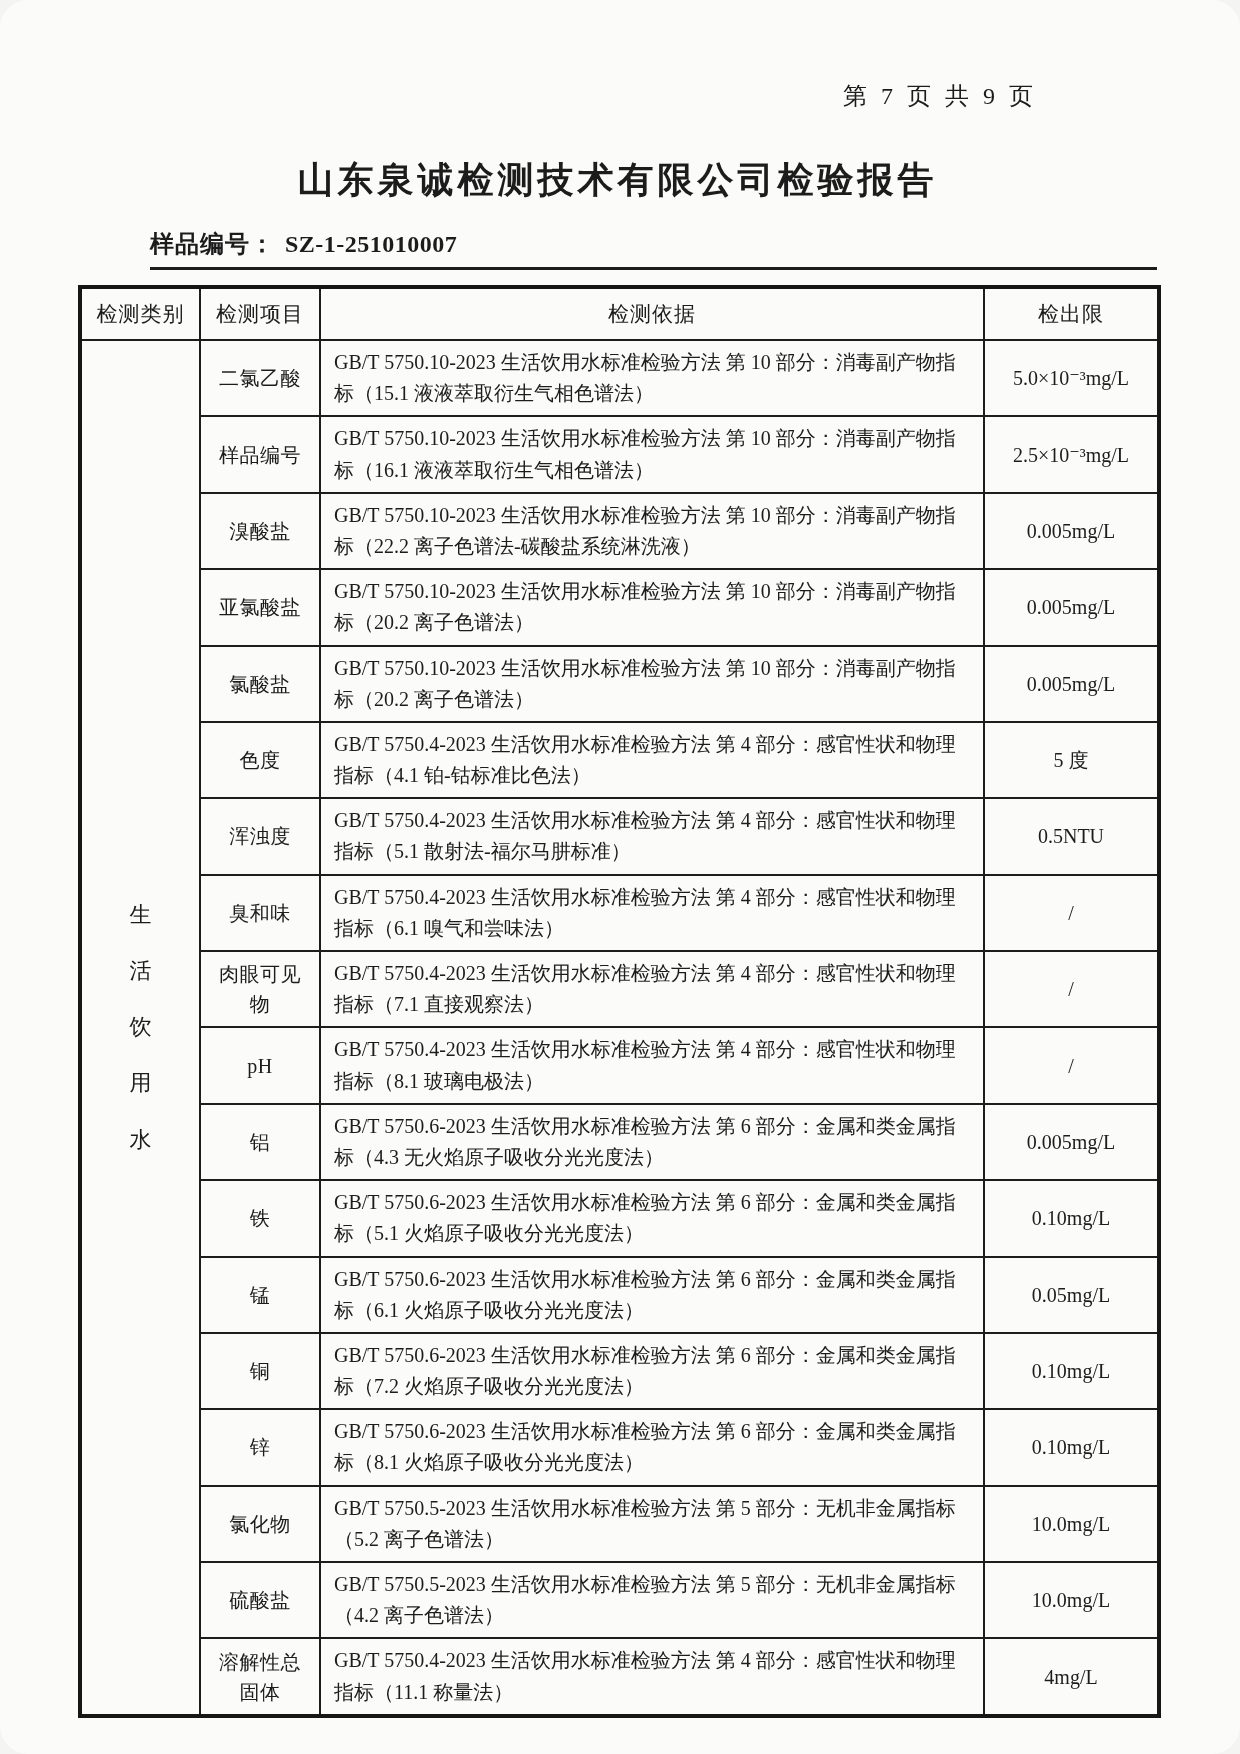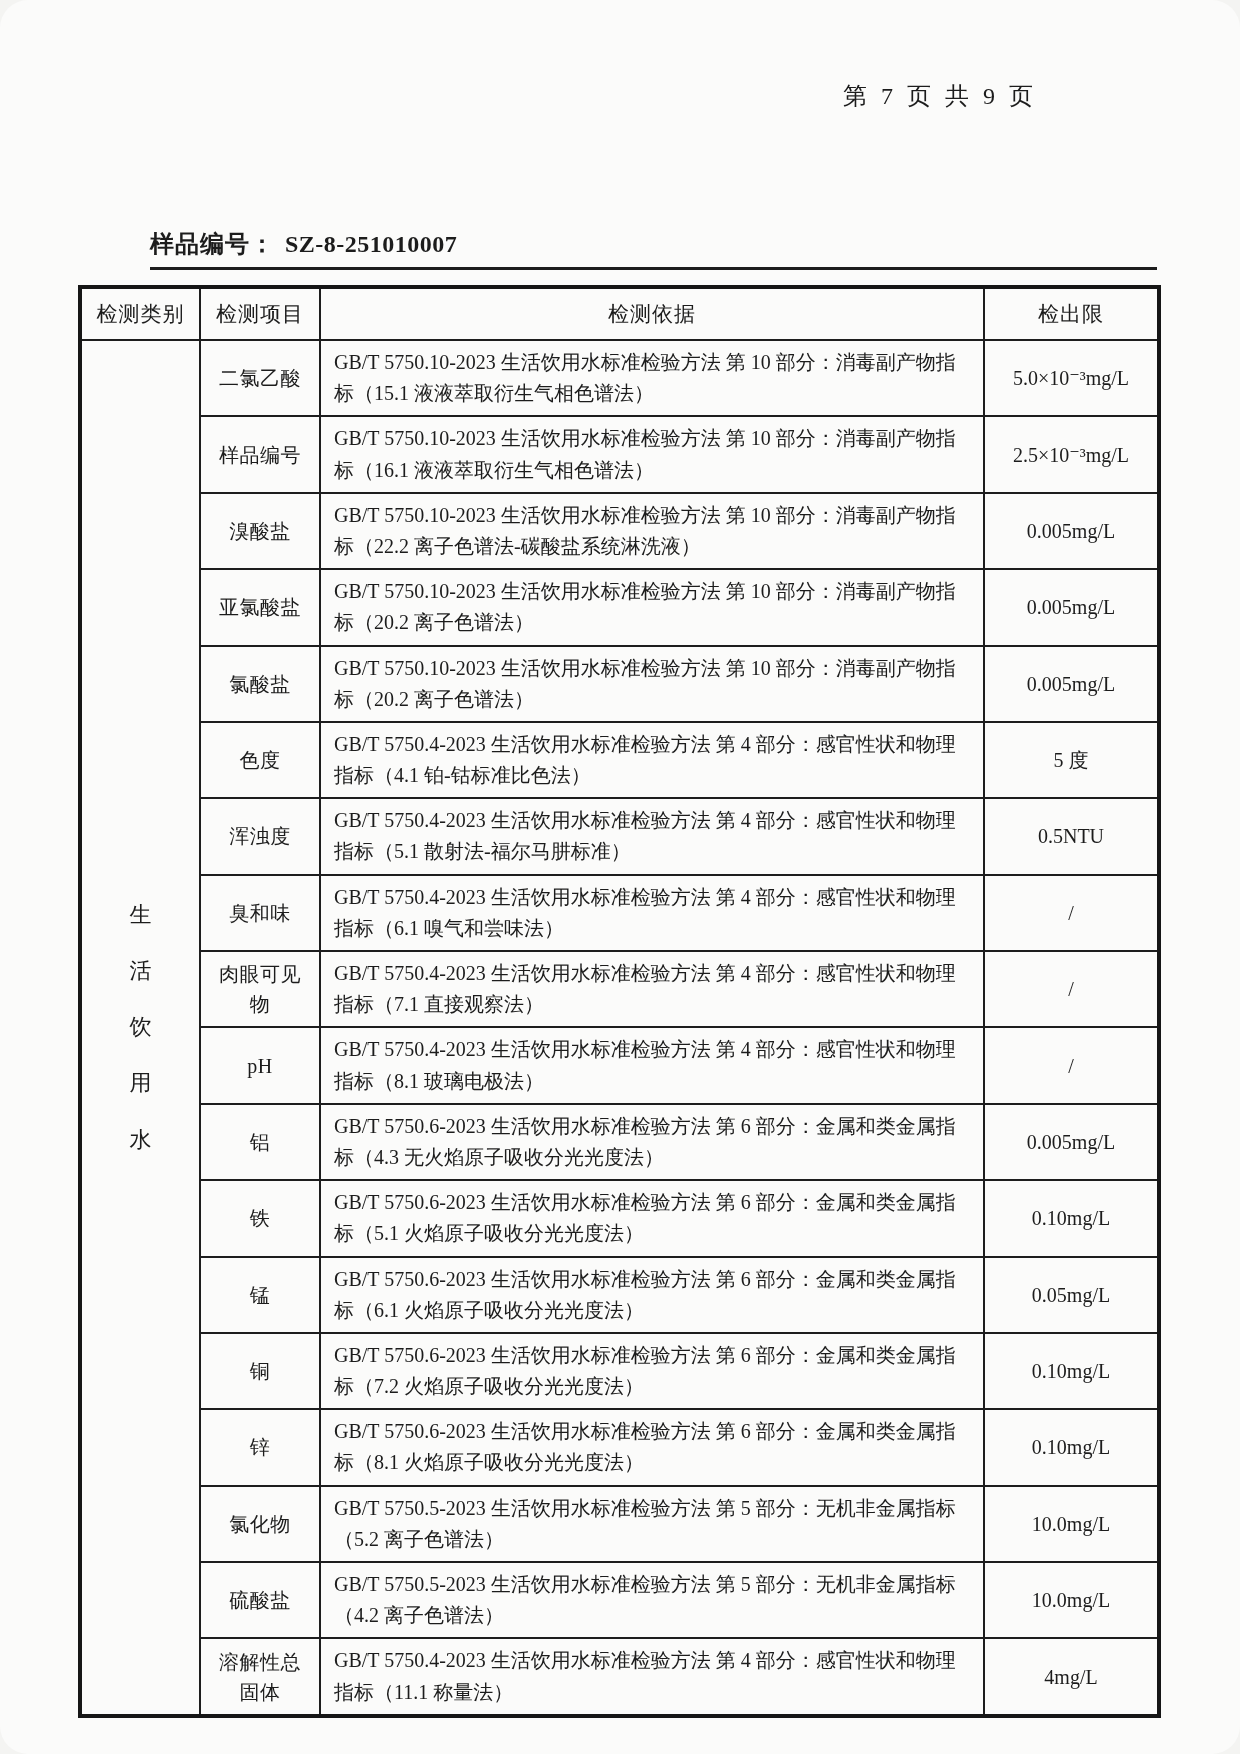--- a/index.html
+++ b/index.html
@@ -88,23 +88,24 @@
     line-height:1.4;
   }
 </style>
 </head>
 <body>
 
 <div class="page">
 
   <div class="page-indicator">第 7 页 共 9 页</div>
 
+  <div class="report-title">山东泉诚检测技术有限公司检验报告</div>
 
   <div class="sample-line">
-    <span>样品编号：</span><span class="num">SZ-8-251010007</span>
+    <span>样品编号：</span><span class="num">SZ-1-251010007</span>
   </div>
 
   <table class="report-table">
     <colgroup>
       <col style="width:120px">
       <col style="width:120px">
       <col style="width:664px">
       <col style="width:175px">
     </colgroup>
     <thead>

